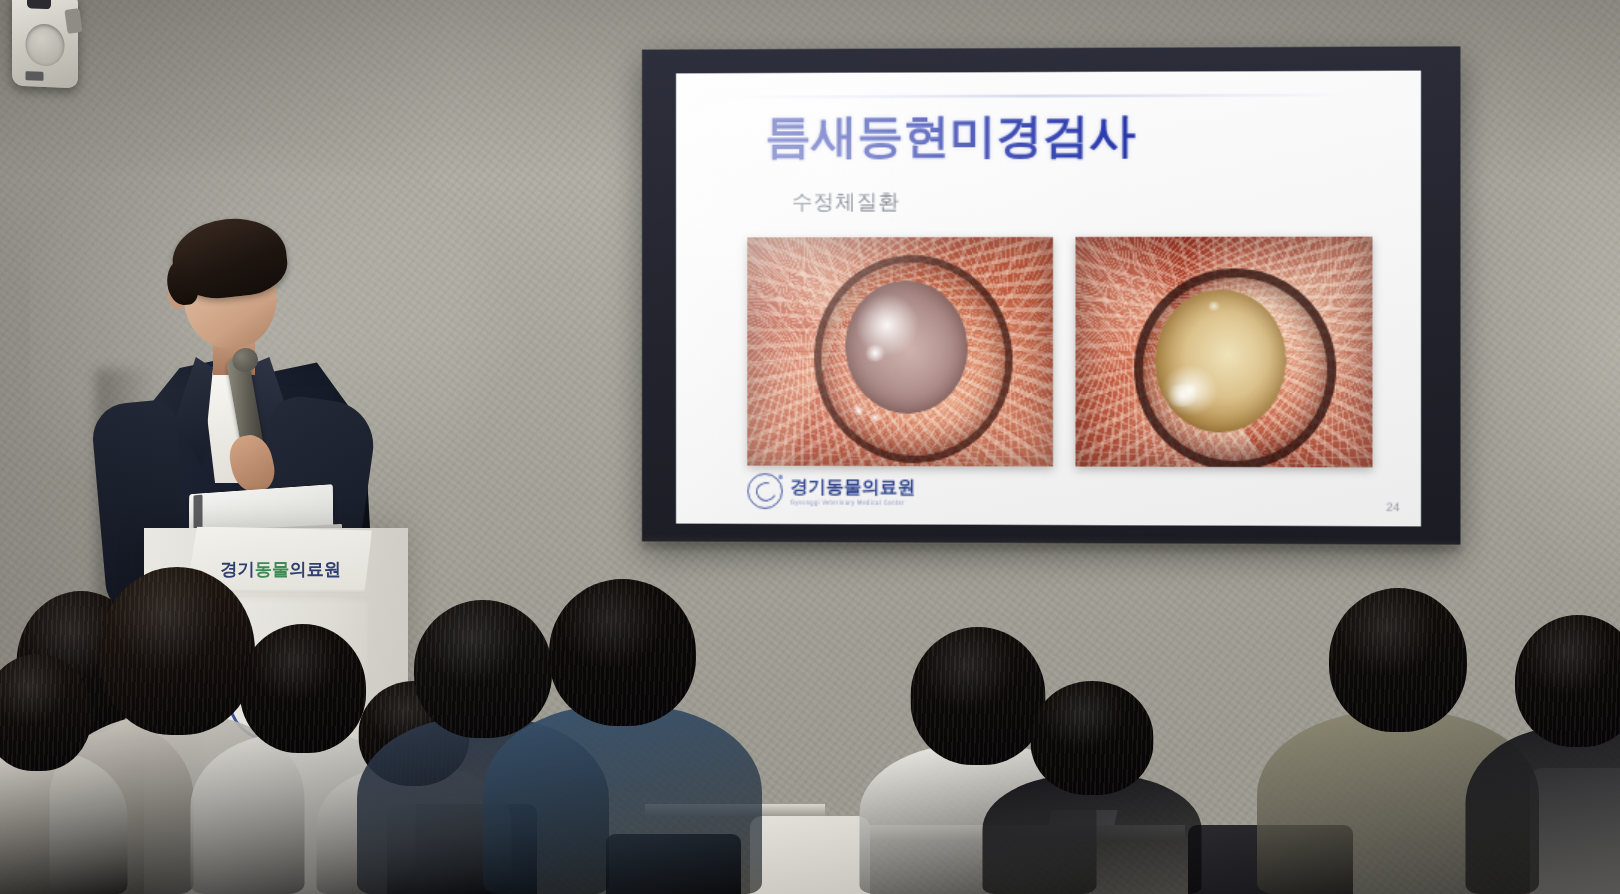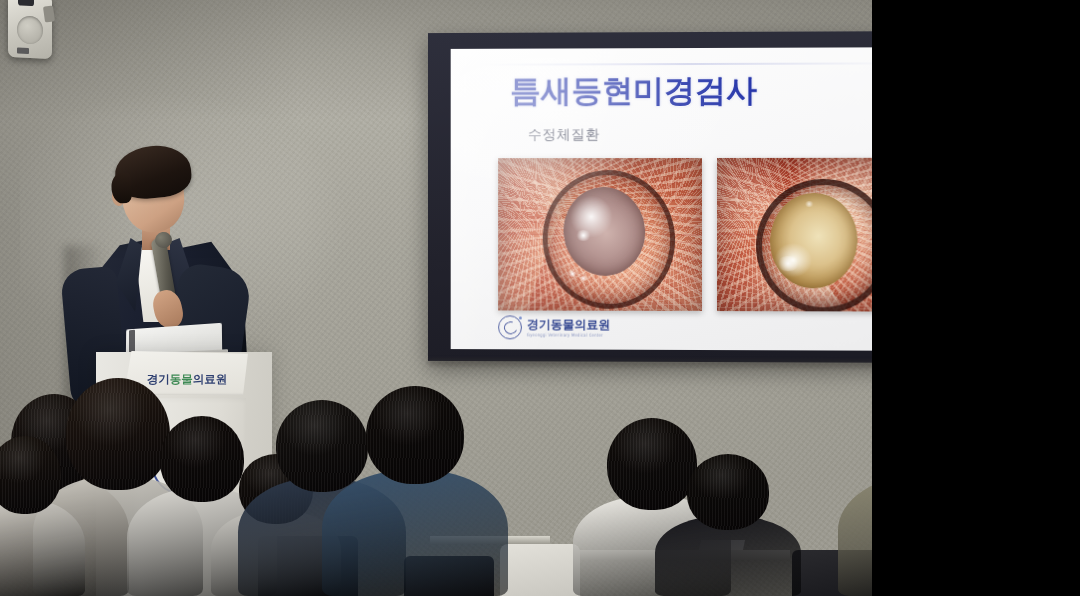--- a/index.html
+++ b/index.html
@@ -1,20 +1,20 @@
 <!DOCTYPE html>
 <html><head>
 <meta charset="utf-8">
 <style>
   html,body{margin:0;padding:0;background:#000;}
   body{font-family:"Liberation Sans",sans-serif;}
 
   .stage{
     position:relative;
-    width:872px;height:596px;
+    width:1080px;height:596px;
     overflow:hidden;
     background:#7dd3fc;
   }
 
   
   .wall{
     position:absolute;inset:0;
     background:
       radial-gradient(120% 80% at 40% 8%, #b4b2a8 0%, #a6a49a 45%, #9b998f 100%);
   }

